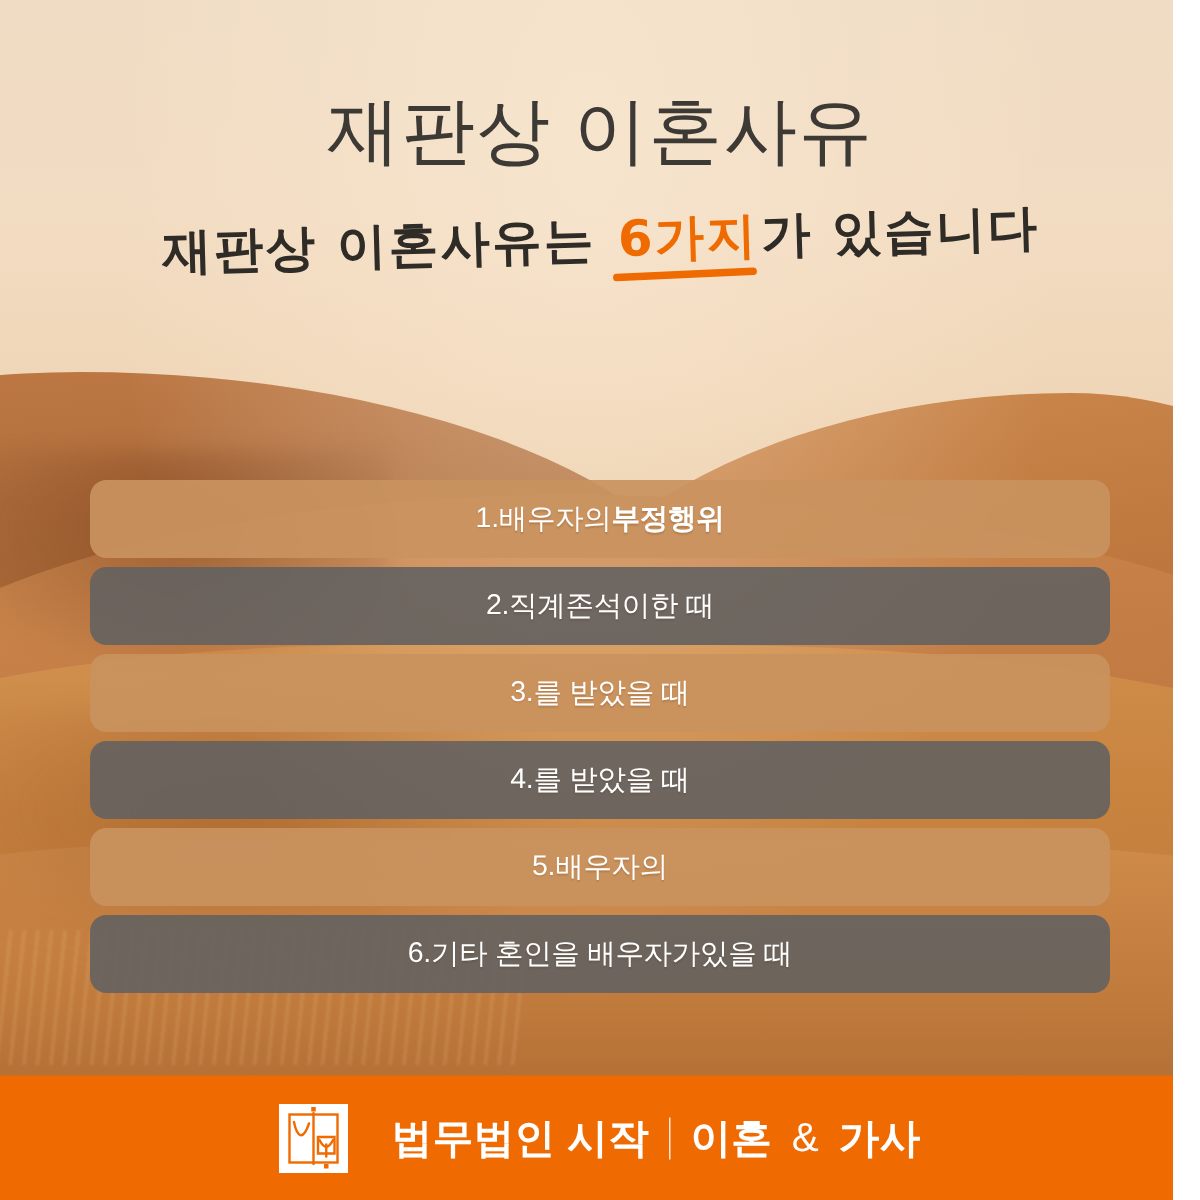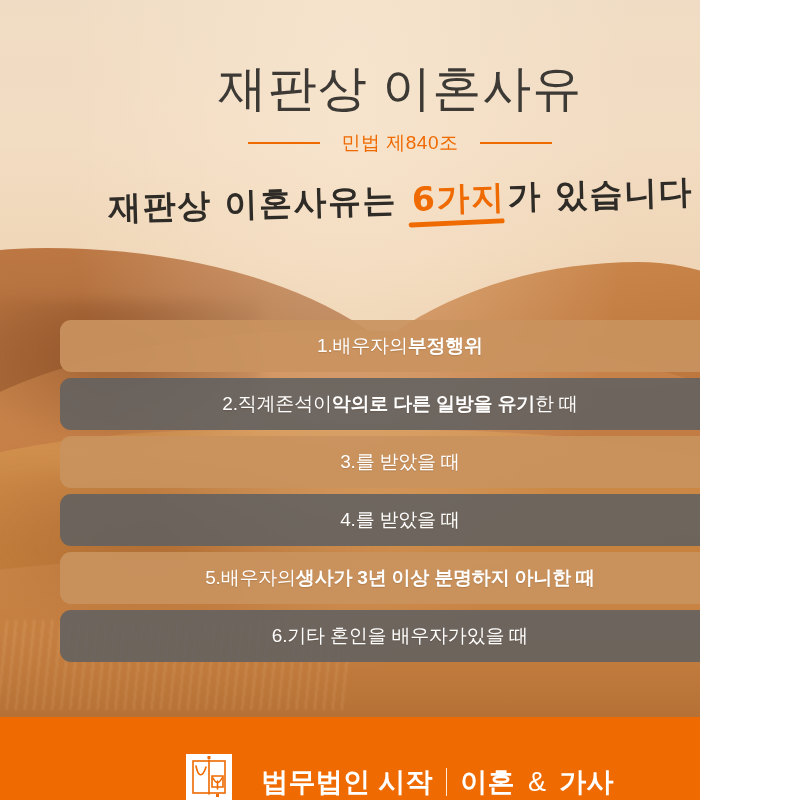--- a/index.html
+++ b/index.html
@@ -6,21 +6,21 @@
   * { margin:0; padding:0; box-sizing:border-box; }
 
   html, body {
     width:800px; height:800px;
     font-family:"Liberation Sans","DejaVu Sans",sans-serif;
     overflow:hidden;
   }
 
   #poster {
     position:relative;
-    width:700px; height:800px;
+    width:782px; height:800px;
     overflow:hidden;
     background:#e9cfb2;
   }
 
   
   .bg-sky {
     position:absolute; inset:0;
     background:linear-gradient(180deg,
         #f0dcc4 0%,
         #f2dcc2 18%,
@@ -174,21 +174,21 @@
   .reason-bar.gray { background:rgba(97,97,97,.88); }
   .reason-bar b { font-weight:700; }
 
   
   .footer {
     position:absolute;
     left:0; bottom:0;
     width:800px; height:83px;
     background:#ef6a00;
     display:flex;
-    align-items:flex-end;
+    align-items:center;
     justify-content:center;
     gap:29px;
   }
   .logo-mark {
     width:46px; height:46px;
     background:#ffffff;
     border-radius:2px;
     position:relative;
     flex:0 0 auto;
   }
@@ -222,57 +222,50 @@
   <div class="dune dune-e"></div>
   <div class="dune-shadow-1"></div>
   <div class="dune-shadow-2"></div>
   <div class="dune-ripple"></div>
   <div class="bg-warmth"></div>
 
   <div class="header">
 
     <div class="main-title">재판상 이혼사유</div>
 
-    <div class="subline">
-      <span class="rule"></span>
-      <span class="law-ref">민법 제840조</span>
-      <span class="rule"></span>
-    </div>
 
     <div class="hand-line">
       <span>재판상 이혼사유는 </span><span class="accent">6가지</span><span>가 있습니다</span>
       <span class="hand-underline"></span>
     </div>
   </div>
 
   <div class="reasons" id="reason-list">
       <div class="reason-bar tan">
         <span>1.</span>
         <span> 배우자의 </span>
         <b>부정행위</b>
       </div>
       <div class="reason-bar gray">
         <span>2.</span>
         <span> 직계존석이 </span>
-        <b>악의로 다른 일방을 유기</b>
         <span>한 때</span>
       </div>
       <div class="reason-bar tan">
         <span>3.</span>
         <span>를 받았을 때</span>
       </div>
       <div class="reason-bar gray">
         <span>4.</span>
         <span> </span>
         <span>를 받았을 때</span>
       </div>
       <div class="reason-bar tan">
         <span>5.</span>
         <span> 배우자의 </span>
-        <b>생사가 3년 이상 분명하지 아니한 때</b>
       </div>
       <div class="reason-bar gray">
         <span>6.</span>
         <span> 기타 혼인을 배우자가 </span>
         <span> 있을 때</span>
       </div>
     </div>
 
   <div class="footer">
     <div class="logo-mark">

